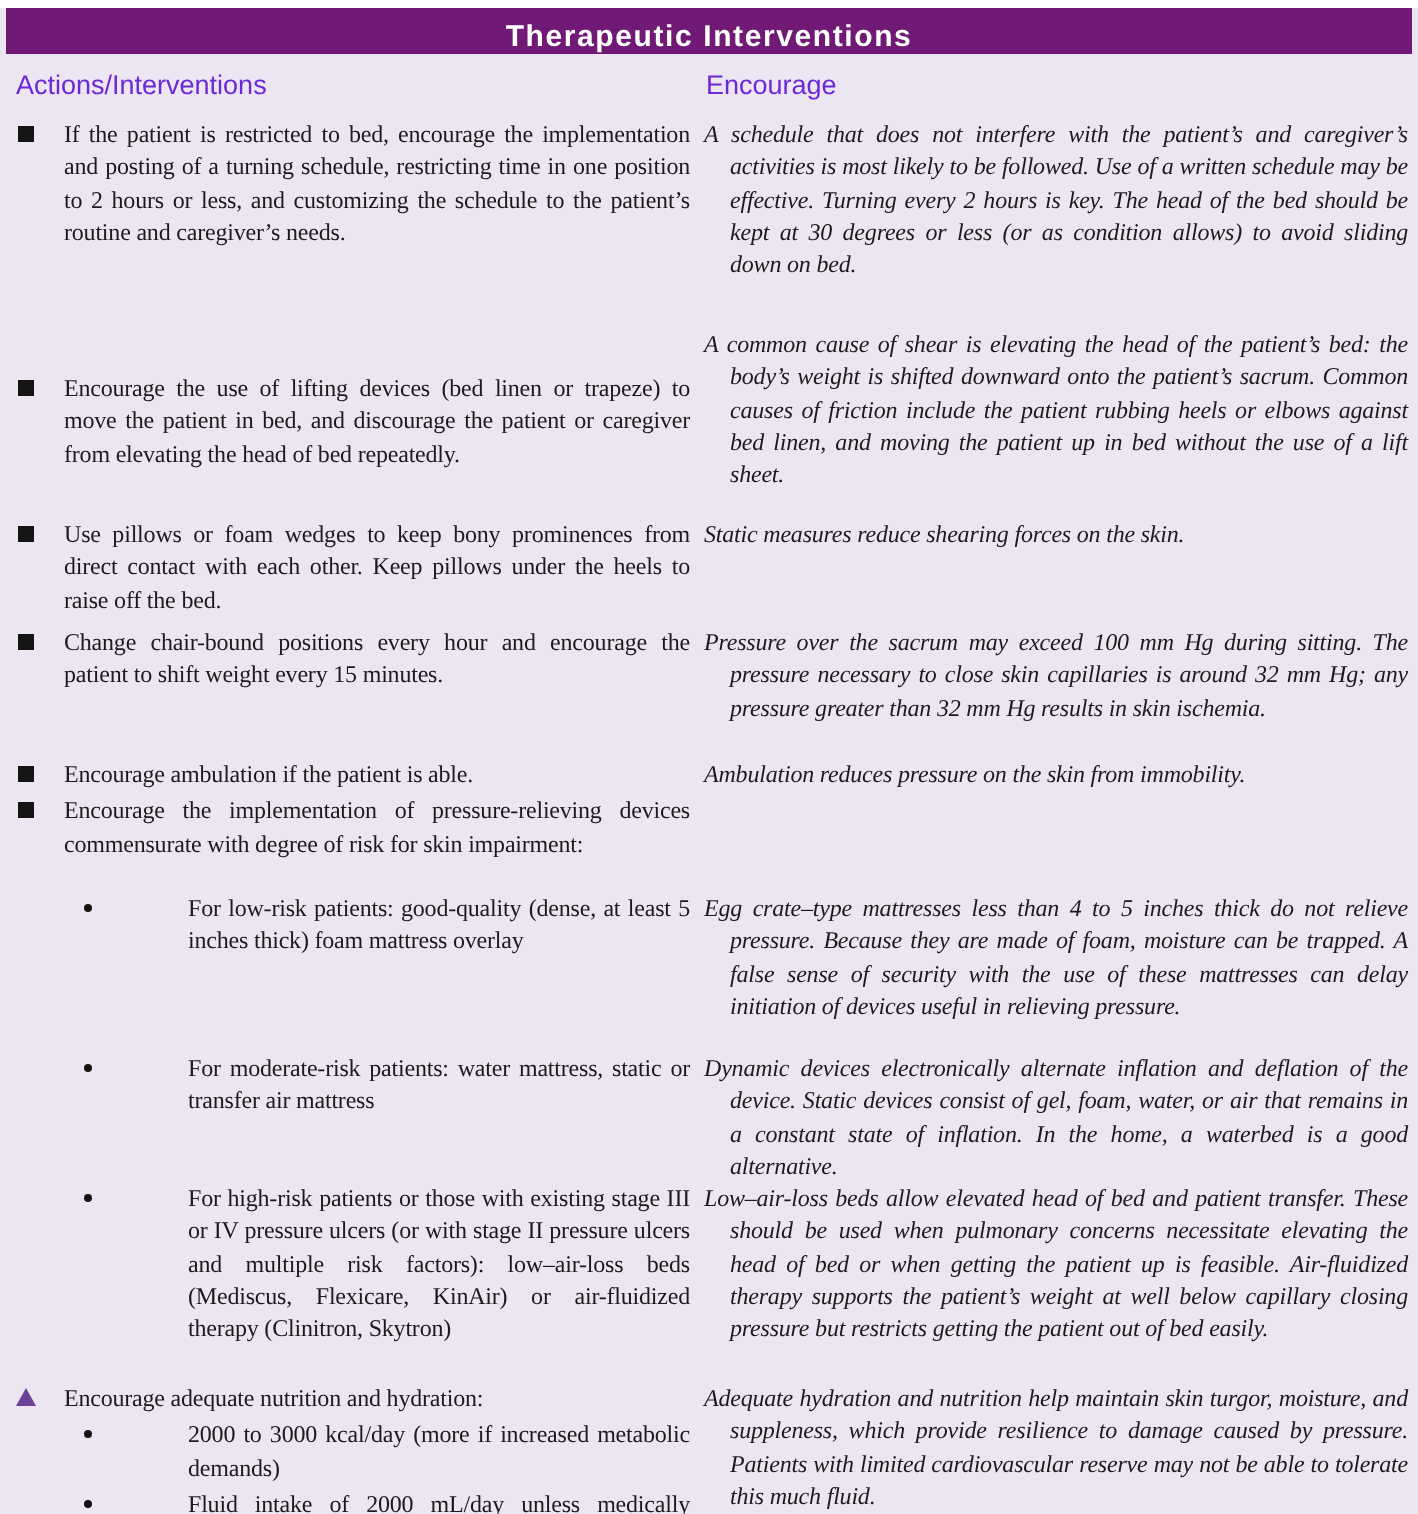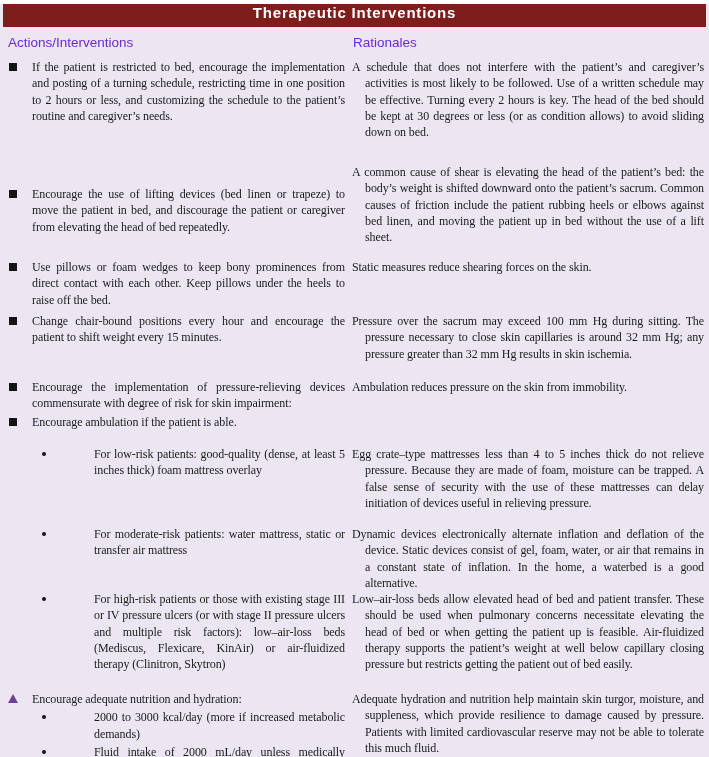--- a/index.html
+++ b/index.html
@@ -13,22 +13,22 @@
     position:relative;
     width:709px;height:757px;
     background:#ece6f2;
     overflow:hidden;
     box-sizing:border-box;
   }
   .top-strip{height:4px;background:#ffffff;}
   .title-bar{
     margin:0 3px;
     height:23px;
-    background:#7f1d1d;
-    display:flex;align-items:flex-start;justify-content:center;
+    background:#701a75;
+    display:flex;align-items:flex-end;justify-content:center;
   }
   .title-bar span{
     font-family:"Liberation Sans", sans-serif;
     font-weight:bold;
     font-size:15px;
     letter-spacing:0.8px;
     color:#ffffff;
   }
   .content{
     padding:6px 5px 0 8px;
@@ -81,37 +81,38 @@
     width:0;height:0;
     border-left:5.5px solid transparent;
     border-right:5.5px solid transparent;
     border-bottom:9.5px solid #6d4098;
     margin-top:3px;
   }
   .rat{
     margin:0;
     padding-left:13px;
     text-indent:-13px;
+    font-style:italic;
   }
 </style>
 </head>
 <body>
 
 <div class="page">
   <div class="top-strip"></div>
 
   <div class="title-bar">
     <span>Therapeutic Interventions</span>
   </div>
 
   <div class="content">
     <div class="grid">
 
       <div class="col-header left">Actions/Interventions</div>
-      <div class="col-header right">Rationales</div>
+      <div class="col-header right">Encourage</div>
 
       <div class="lcell h1">
         <div class="item">
           <span class="marker sq"></span>
           <span>If the patient is restricted to bed, encourage the implementation and posting of a turning schedule, restricting time in one position to 2 hours or less, and customizing the schedule to the patient’s routine and caregiver’s needs.</span>
         </div>
       </div>
       <div class="rcell">
         <p class="rat">A schedule that does not interfere with the patient’s and caregiver’s activities is most likely to be followed. Use of a written schedule may be effective. Turning every 2 hours is key. The head of the bed should be kept at 30 degrees or less (or as condition allows) to avoid sliding down on bed.</p>
       </div>
@@ -142,25 +143,25 @@
           <span>Change chair-bound positions every hour and encourage the patient to shift weight every 15 minutes.</span>
         </div>
       </div>
       <div class="rcell">
         <p class="rat">Pressure over the sacrum may exceed 100 mm Hg during sitting. The pressure necessary to close skin capillaries is around 32 mm Hg; any pressure greater than 32 mm Hg results in skin ischemia.</p>
       </div>
 
       <div class="lcell h5">
         <div class="item">
           <span class="marker sq"></span>
+          <span>Encourage ambulation if the patient is able.</span>
+        </div>
+        <div class="item">
+          <span class="marker sq"></span>
           <span>Encourage the implementation of pressure-relieving devices commensurate with degree of risk for skin impairment:</span>
-        </div>
-        <div class="item">
-          <span class="marker sq"></span>
-          <span>Encourage ambulation if the patient is able.</span>
         </div>
       </div>
       <div class="rcell">
         <p class="rat">Ambulation reduces pressure on the skin from immobility.</p>
       </div>
 
       <div class="lcell h6">
         <div class="item sub">
           <span class="marker dot"></span>
           <span>For low-risk patients: good-quality (dense, at least 5 inches thick) foam mattress overlay</span>

